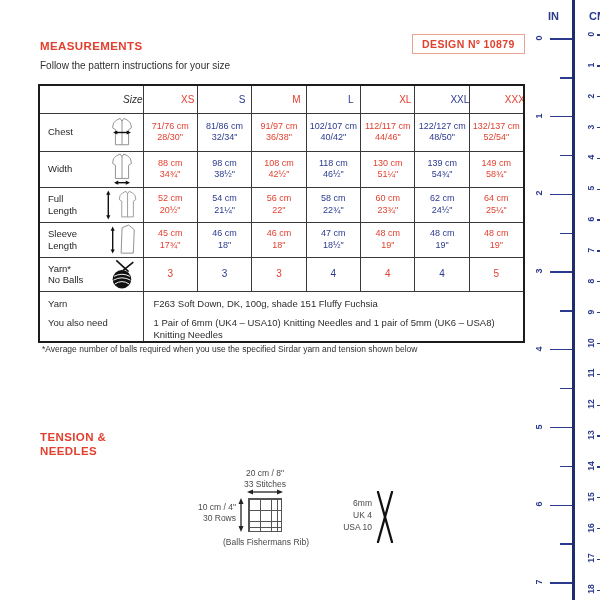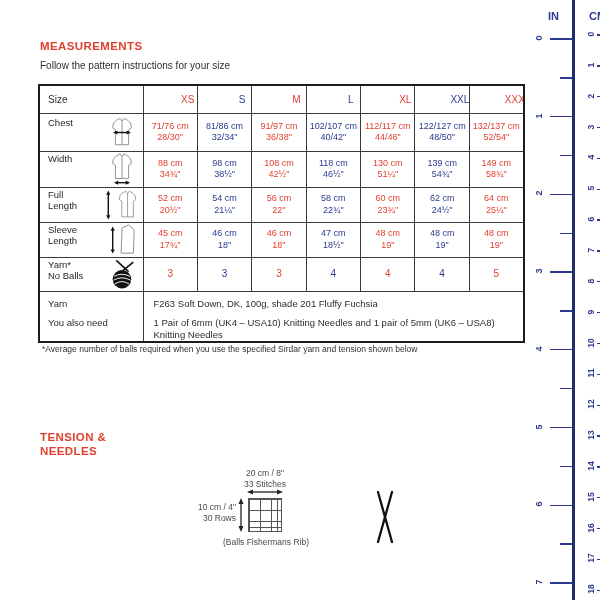--- a/index.html
+++ b/index.html
@@ -25,26 +25,26 @@
   #size-table{position:absolute;left:38px;top:84px;width:485px;border-collapse:collapse;table-layout:fixed;
     border:2px solid var(--border-dark);}
   #size-table td,#size-table th{border:1px solid var(--border-mid);font-weight:normal;overflow:hidden;}
   #size-table .r-head{height:28px;}
   #size-table .r-chest{height:38px;}
   #size-table .r-width{height:35px;}
   #size-table .r-full-length{height:34px;}
   #size-table .r-sleeve-length{height:34px;margin-left:29px;}
   #size-table .r-yarn-balls{height:34px;}
   #size-table .r-yarn-info{height:51px;}
-  .size-label{font-size:10px;text-align:left;padding-left:8px;color:var(--ink);}
+  .size-label{font-size:10px;text-align:right;padding-left:8px;color:var(--ink);font-style:italic;}
   .size-col{font-size:10px;text-align:center;padding-left:35px;}
   .red{color:var(--red);}
   .navy{color:var(--navy);}
   .label-cell{font-size:9.5px;color:#272727;}
-  .lblwrap{display:flex;justify-content:space-between;align-items:flex-start;padding:1px 5px 1px 8px;}
+  .lblwrap{display:flex;justify-content:space-between;align-items:center;padding:1px 5px 1px 8px;}
   .lbl-lines{line-height:11.5px;}
   .icon{display:inline-flex;align-items:center;}
   .val{font-size:9px;font-weight:bold;text-align:center;line-height:11.5px;}
   .val.single{font-size:10px;}
   .yarn-lbls{font-size:9.5px;vertical-align:top;padding:6px 0 0 8px;line-height:12px;}
   .yarn-lbls div:last-child{margin-top:7px;}
   .yarn-vals{font-size:9.5px;vertical-align:top;padding:6px 8px 0 10px;line-height:12px;}
   .yarn-vals div:last-child{margin-top:7px;}
   #footnote{position:absolute;left:42px;top:344px;font-size:8.5px;color:#303030;}
 
@@ -71,20 +71,21 @@
     transform:rotate(-90deg);}
   .cm-num{font-size:8.5px;}
 </style>
 </head>
 <body>
 
 <div class="page">
 
   <div id="measure-title" class="h-red">MEASUREMENTS</div>
   <div id="subtitle">Follow the pattern instructions for your size</div>
+  <div id="design-box">DESIGN Nº 10879</div>
 
   <table id="size-table">
     <colgroup>
       <col style="width:104px">
       <col style="width:54.4px">
         <col style="width:54.4px">
         <col style="width:54.4px">
         <col style="width:54.4px">
       <col style="width:54.4px">
         <col style="width:54.4px">
@@ -333,21 +334,21 @@
           </td>
         </tr>
       </tbody>
     <tbody>
       <tr class="r-yarn-info">
         <td class="yarn-lbls">
           <div>Yarn</div>
           <div>You also need</div>
         </td>
         <td class="yarn-vals" colspan="7">
-          <div>F263 Soft Down, DK, 100g, shade 201 Fluffy Fuchsia</div>
+          <div>F263 Soft Down, DK, 100g, shade 151 Fluffy Fuchsia</div>
           <div>1 Pair of 6mm (UK4 – USA10) Knitting Needles and 1 pair of 5mm (UK6 – USA8) Knitting Needles</div>
         </td>
       </tr>
     </tbody>
   </table>
 
   <div id="footnote">*Average number of balls required when you use the specified Sirdar yarn and tension shown below</div>
 
   <div id="tension-title" class="h-red">
     <div>TENSION &amp;</div>
@@ -368,20 +369,25 @@
     <path d="M4 0 L1.5 6 L6.5 6 Z" fill="#222"></path>
     <path d="M4 34 L1.5 28 L6.5 28 Z" fill="#222"></path>
   </svg>
   <div id="swatch-grid"></div>
   <div id="swatch-left" class="diag-txt">
     <div>10 cm / 4"</div>
     <div>30 Rows</div>
   </div>
   <div id="swatch-caption" class="diag-txt">(Balls Fishermans Rib)</div>
 
+  <div id="needle-labels" class="diag-txt">
+    <div>6mm</div>
+    <div>UK 4</div>
+    <div>USA 10</div>
+  </div>
   <svg id="needles-cross" width="22" height="52" viewBox="0 0 22 52">
     <line x1="4" y1="1" x2="18" y2="51" stroke="#111" stroke-width="2.3" stroke-linecap="round"></line>
     <line x1="18" y1="1" x2="4" y2="51" stroke="#111" stroke-width="2.3" stroke-linecap="round"></line>
   </svg>
 
   <div id="ruler">
     <div id="in-label">IN</div>
     <div id="ruler-line"></div>
     <div id="cm-label">CM</div>
   <div class="tick " style="left: 550px; top: 38.3px; width: 22px;"></div>

